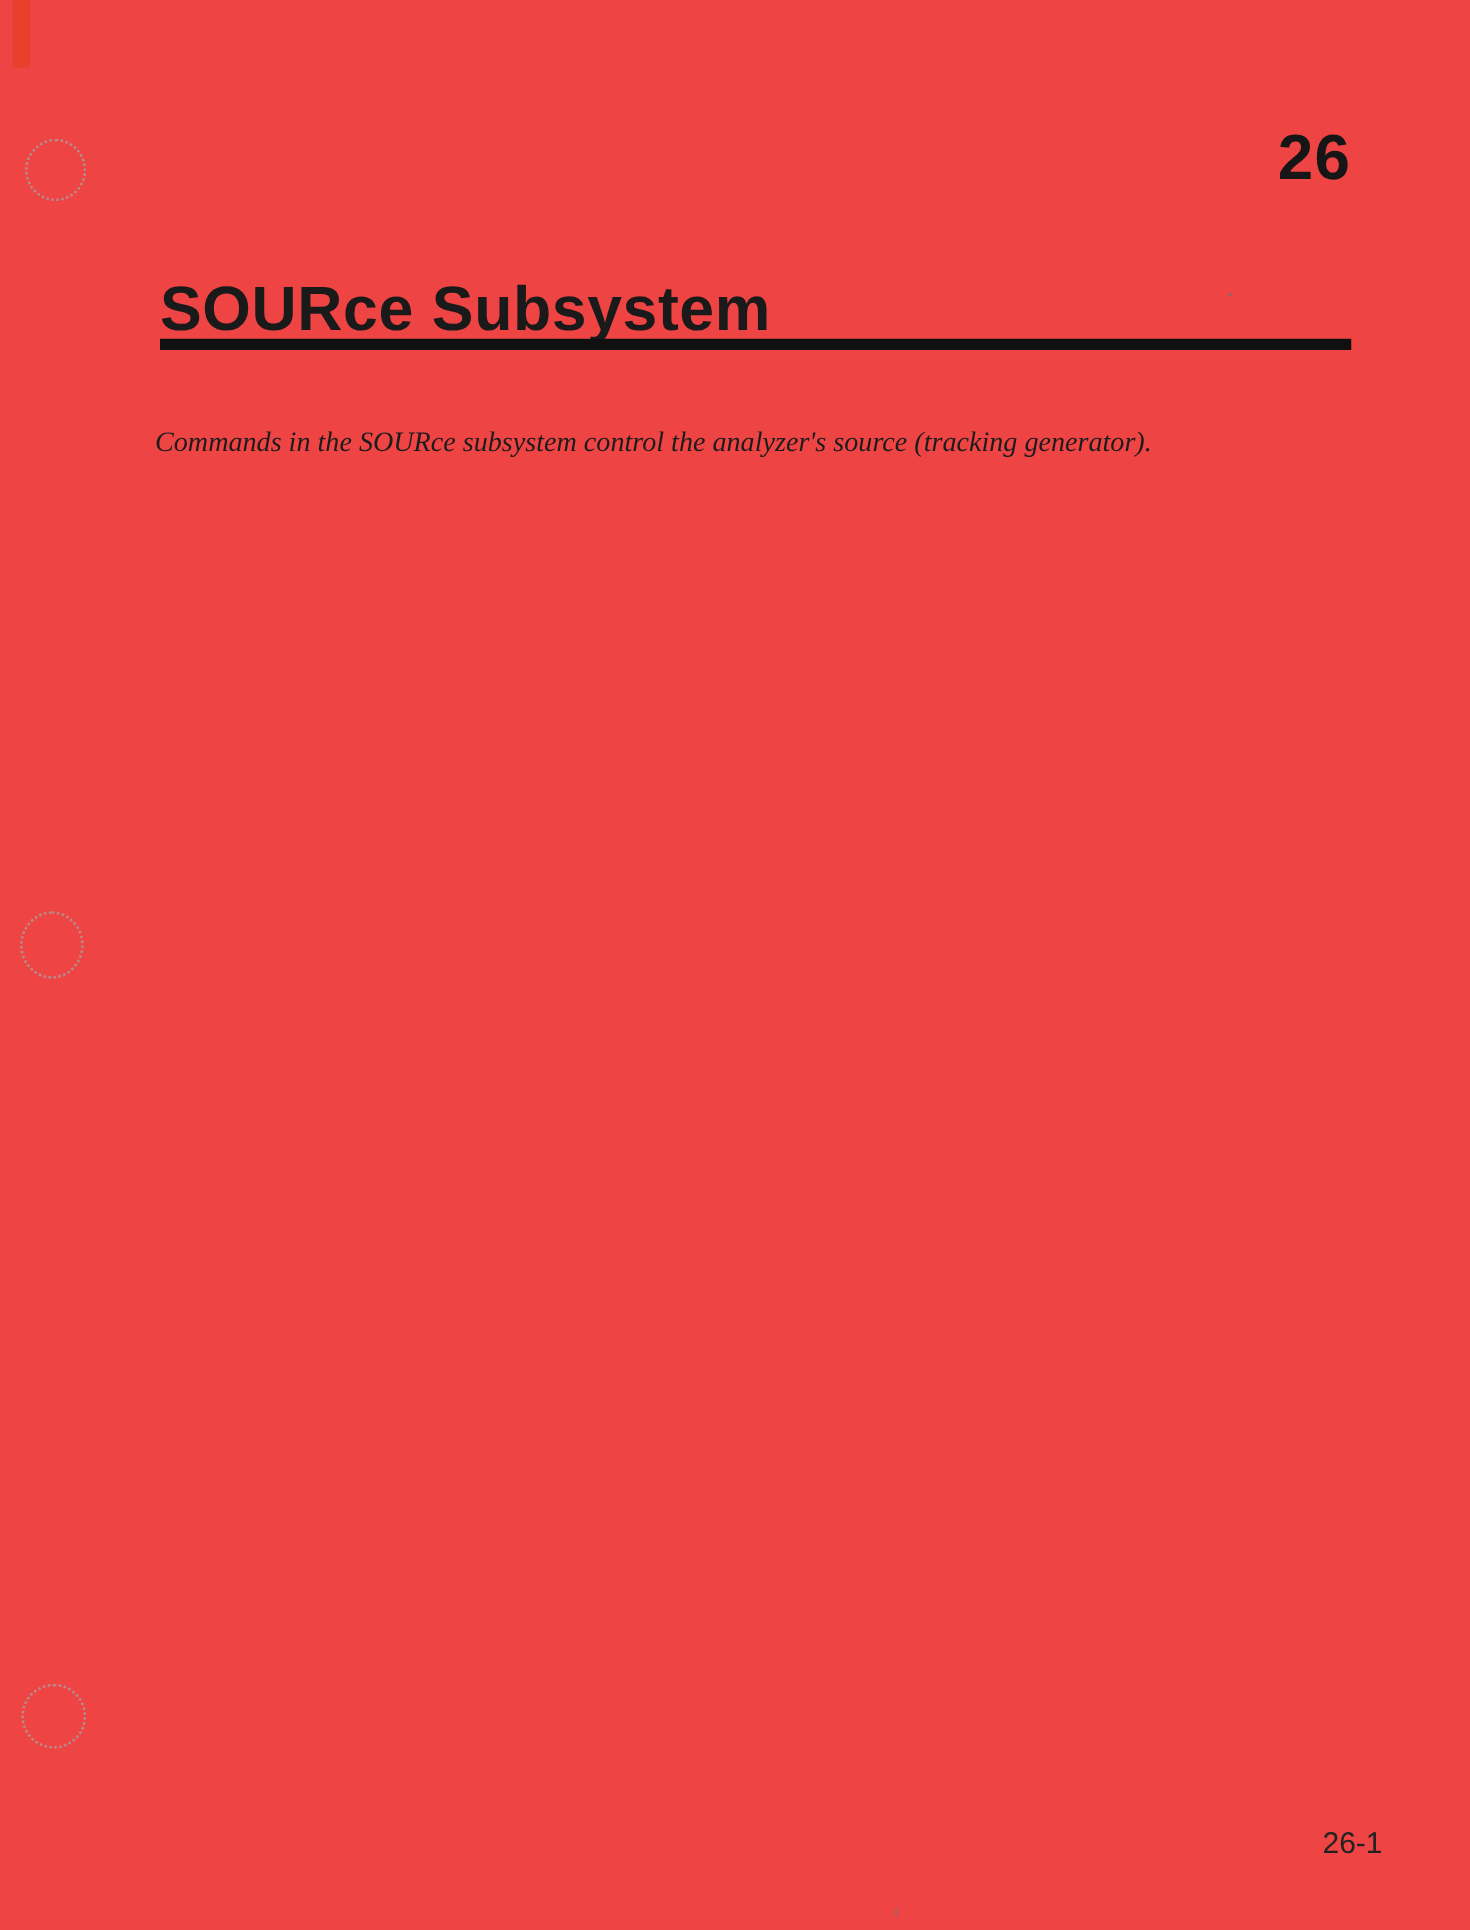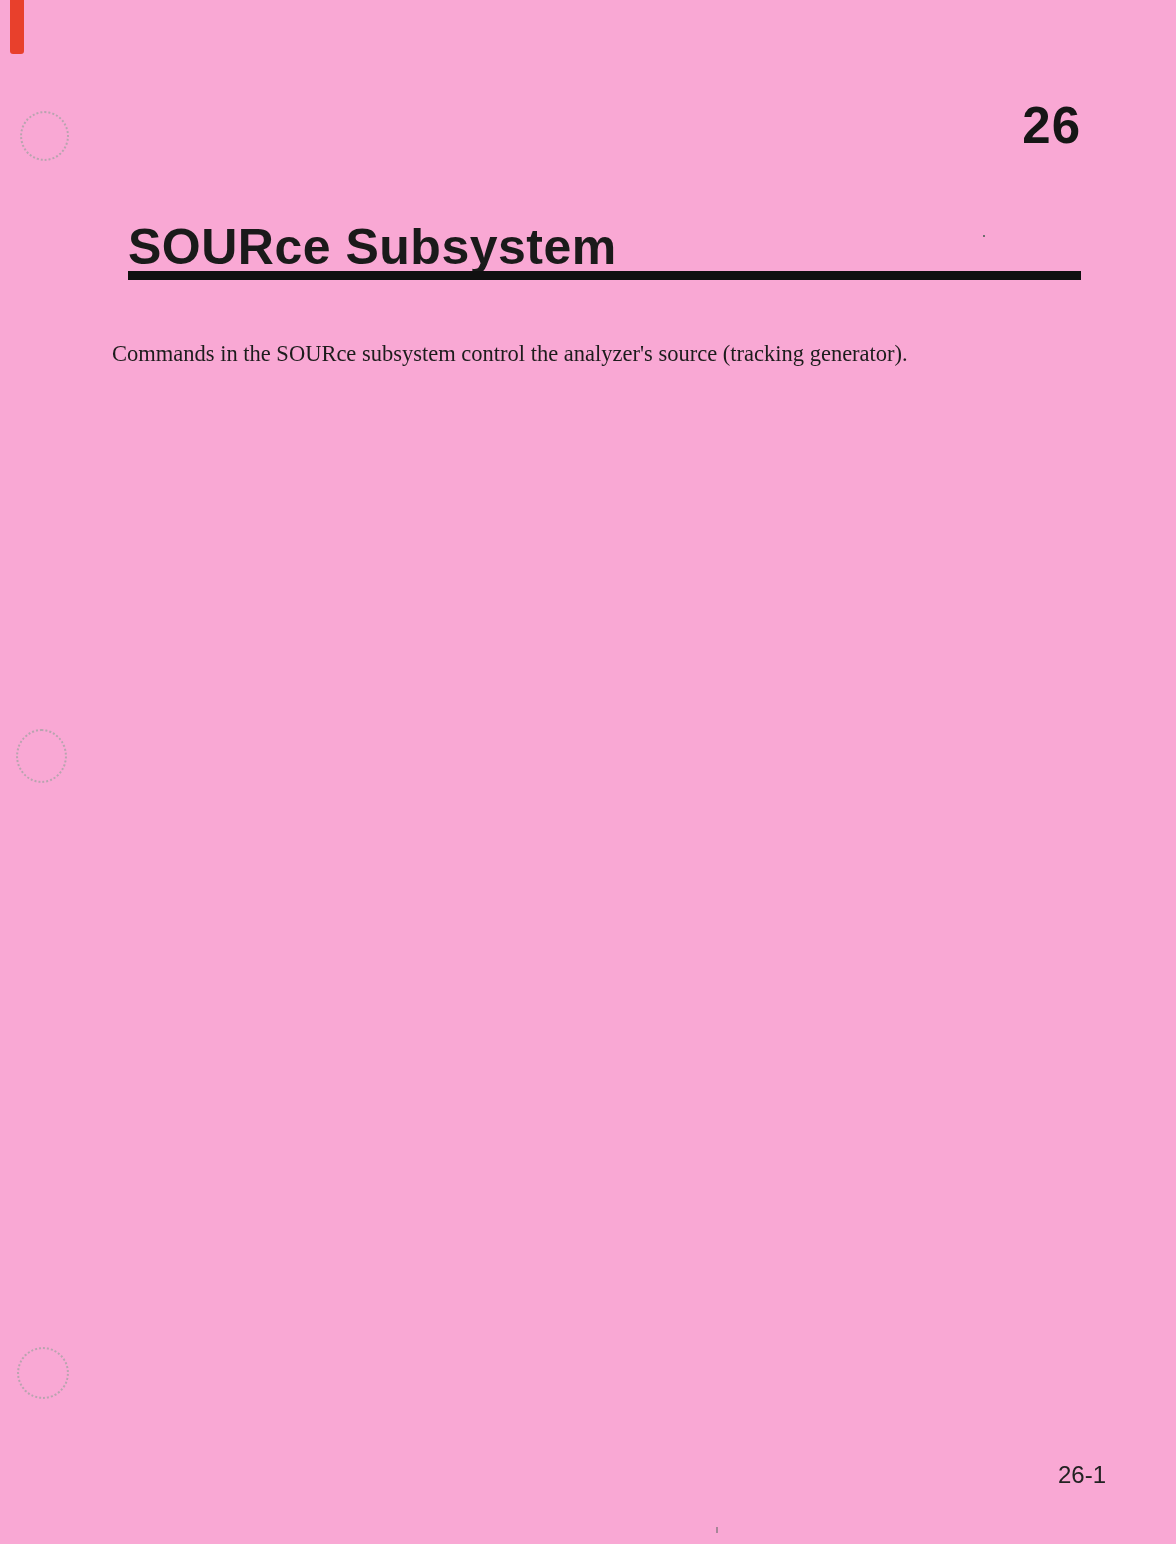--- a/index.html
+++ b/index.html
@@ -4,21 +4,21 @@
 <style>
   html, body {
     margin: 0;
     padding: 0;
     background: #ffffff;
   }
   .page {
     position: relative;
     width: 1176px;
     height: 1544px;
-    background: #f9a8d4;
+    background: #ef4444;
     overflow: hidden;
     font-family: "Liberation Sans", sans-serif;
   }
 
   
   .red-mark {
     position: absolute;
     left: 10px;
     top: 0;
     width: 14px;
@@ -66,28 +66,29 @@
     position: absolute;
     left: 128px;
     top: 271px;
     width: 953px;
     height: 9px;
     background: #101010;
   }
 
   .body-text {
     position: absolute;
-    left: 112px;
+    left: 124px;
     top: 339px;
     width: 900px;
     margin: 0;
     font-family: "Liberation Serif", serif;
     font-size: 22.5px;
     color: #1c1c1c;
     line-height: 30px;
+    font-style: italic;
   }
 
   .page-number {
     position: absolute;
     top: 1463px;
     right: 70px;
     font-size: 24px;
     font-weight: 500;
     color: #222222;
     line-height: 1;

